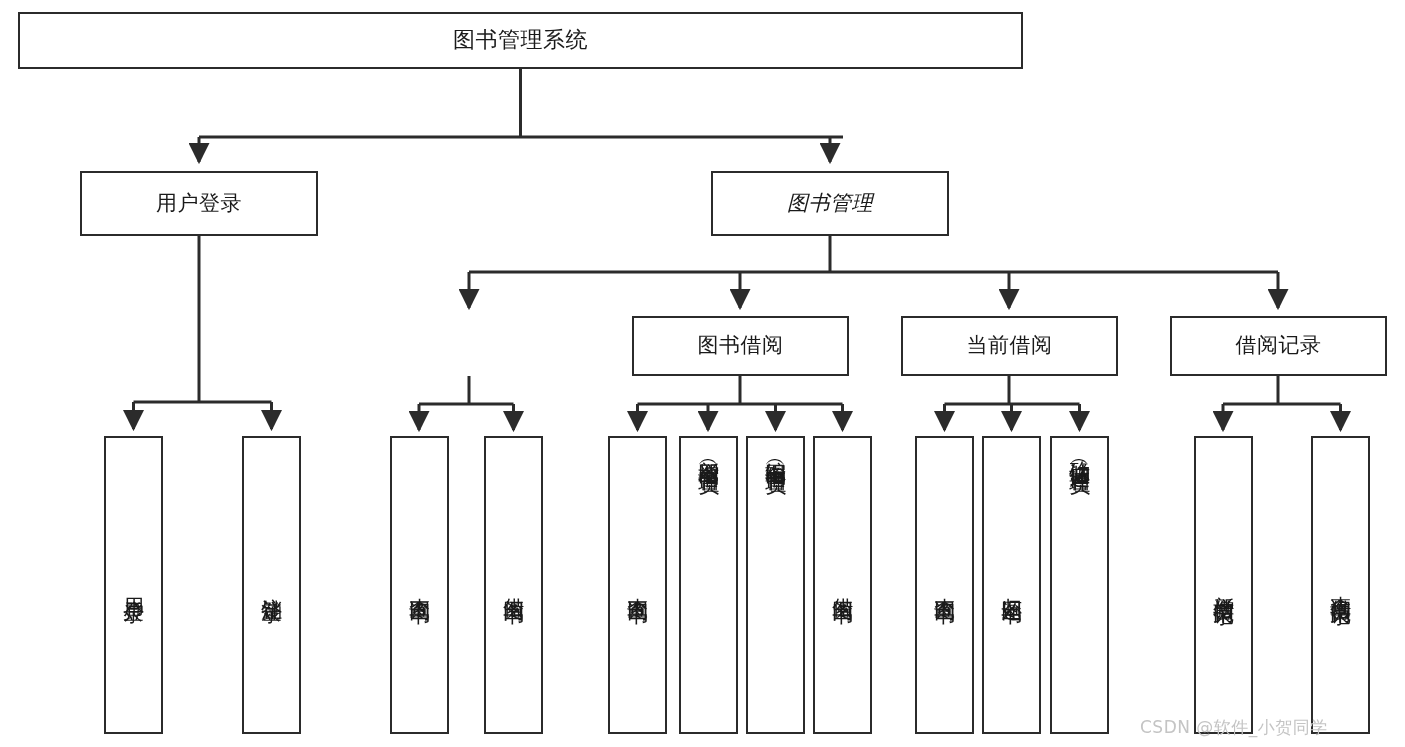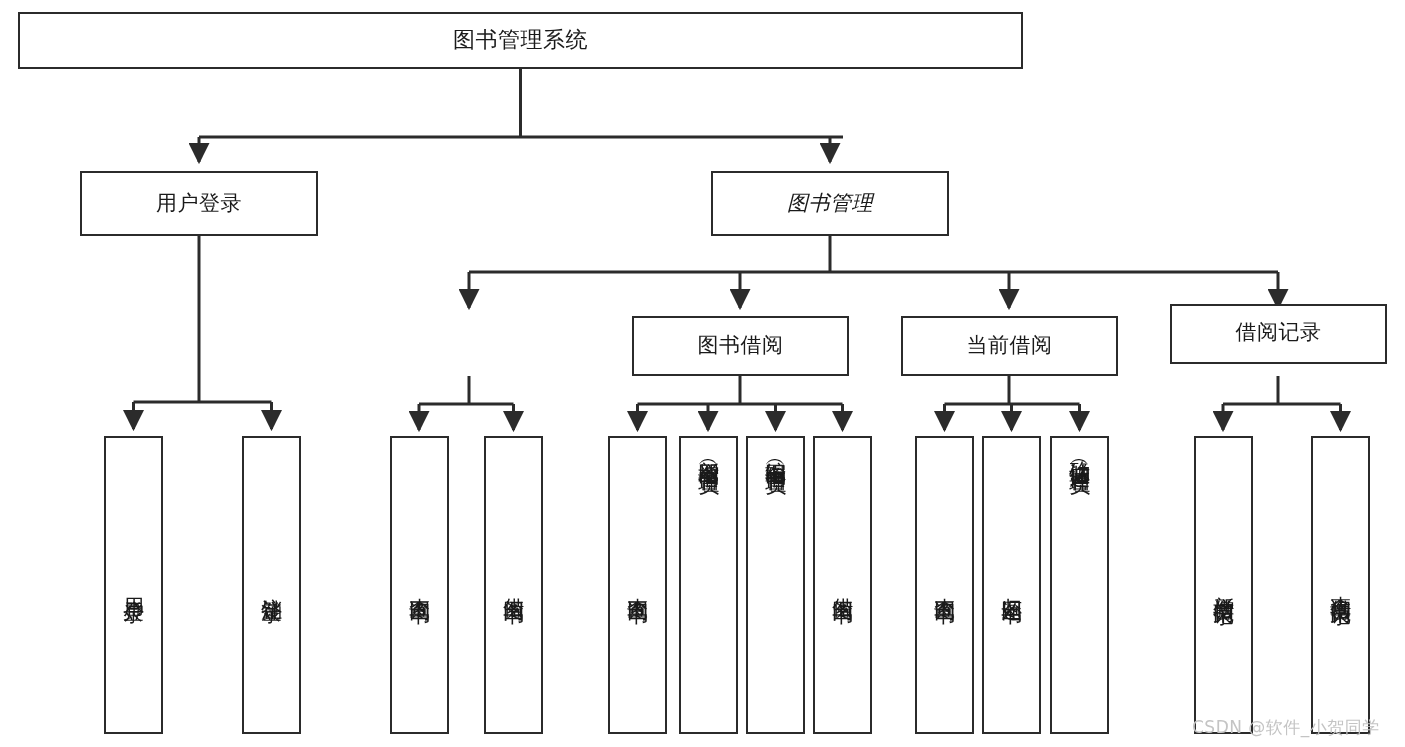--- a/index.html
+++ b/index.html
@@ -58,21 +58,21 @@
     line-height: 1.16;
     letter-spacing: 2px;
     white-space: nowrap;
   }
   .node.vertical.centered {
     align-items: center;
     padding-top: 0;
   }
   #watermark {
     position: absolute;
-    left: 1192px;
+    left: 1140px;
     top: 716px;
     font-size: 17px;
     color: #c4c4c4;
     white-space: nowrap;
     letter-spacing: 0.5px;
     pointer-events: none;
   }
 </style>
 </head>
 <body>
@@ -143,21 +143,21 @@
 
 
   <div class="node horizontal" style="left:901px; top:316px; width:217px; height:60px;">
     <span class="node-label">当前借阅</span>
   </div>
 
   <div class="node horizontal" style="left:632px; top:316px; width:217px; height:60px;">
     <span class="node-label">图书借阅</span>
   </div>
 
-  <div class="node horizontal" style="left:1170px; top:304px; width:217px; height:60px;font-family:Liberation Mono, monospace;">
+  <div class="node horizontal" style="left:1170px; top:316px; width:217px; height:60px;">
     <span class="node-label">借阅记录</span>
   </div>
 
   <div class="node vertical centered" style="left:104px; top:436px; width:59px; height:298px;">
     <span class="node-label">用户登录</span>
   </div>
 
   <div class="node vertical centered" style="left:242px; top:436px; width:59px; height:298px;">
     <span class="node-label">注销登录</span>
   </div>

